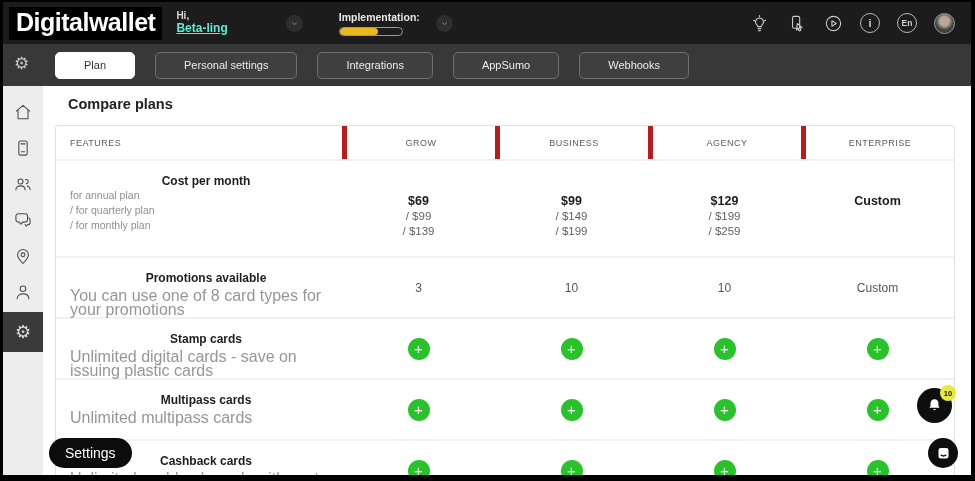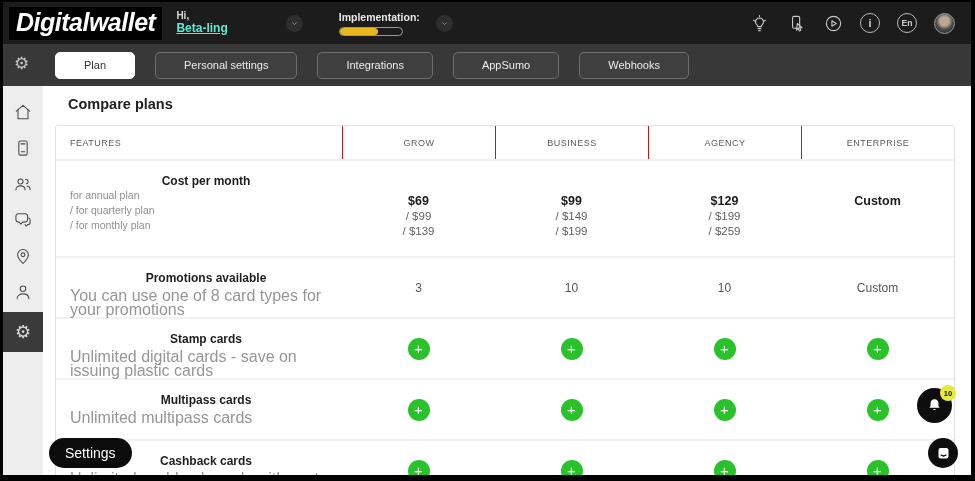--- a/index.html
+++ b/index.html
@@ -7,21 +7,21 @@
   .frame{
     position:relative; width:975px; height:481px; overflow:hidden;
     background:#fff;
     border-left:3px solid #000; border-right:4px solid #000;
     border-top:2px solid #000; border-bottom:6px solid #000;
     font-family:"Liberation Sans", sans-serif;
   }
   
   .topbar{ height:42px; background:#1c1c1c; display:flex; align-items:center; }
   .logo{ margin-left:6px; background:#000; color:#fff; font-weight:bold;
-         font-size:25px; letter-spacing:-0.5px; padding:1px 7px 3px 7px;font-style:italic; }
+         font-size:25px; letter-spacing:-0.5px; padding:1px 7px 3px 7px; }
   .greeting{ margin-left:14px; line-height:1.15; }
   .greeting .hi{ color:#d9d9d9; font-size:10px; font-weight:bold; }
   .greeting .name{ color:#5eead4; font-size:12px; font-weight:bold;text-decoration:underline; }
   .chev-circle{ width:17px; height:17px; border-radius:50%; background:#2e2e2e;
     display:flex; align-items:center; justify-content:center; border:none; cursor:pointer; }
   .chev-circle svg{ width:9px; height:9px; stroke:#a6a6a6; fill:none; stroke-width:2; }
   .chev-1{ margin-left:58px; }
   .impl{ margin-left:36px; }
   .impl-label{ color:#e8e8e8; font-size:10.5px; font-weight:bold; margin-bottom:4px; }
   .progress{ width:64px; height:9px; border:1px solid #9a9a9a; border-radius:5px; overflow:hidden; background:#1c1c1c; }
@@ -52,21 +52,21 @@
   .gear-glyph{ font-size:18px; color:#4d4d4d; line-height:1; }
   
   .main{ flex:1; padding:10px 0 0 12px; background:#fff; }
   .page-title{ margin-left:13px; font-size:14.5px; font-weight:600; color:#222; }
   .table{ margin-top:13px; width:900px; border:1px solid #e2e2e2; border-radius:3px; background:#fff; }
   .thead{ display:flex; height:33px; align-items:stretch; }
   .th{ display:flex; align-items:center; justify-content:center; font-size:9px; letter-spacing:0.5px; color:#5b5b5b; }
   .th.col-f{ justify-content:flex-start; padding-left:14px; }
   .col-f{ width:286px; flex:0 0 286px; }
   .col-v{ flex:1; }
-  .th.col-v{ border-left:1px solid #b91c1c; }
+  .th.col-v{ border-left:5px solid #b91c1c; }
   .trow{ display:flex; border-top:2px solid #f1f1f1; }
   .fcell{ width:286px; flex:0 0 286px; padding:13px 0 0 14px; }
   .ftitle{ font-size:12px; font-weight:bold; color:#1e1e1e;text-align:center; }
   .fsub{ font-size:16px; color:#969696; margin-top:4px; line-height:14px; }
   .fline{ font-size:10.5px; color:#8f8f8f; line-height:15px; }
   .fline:first-of-type{ margin-top:4px; }
   .vcell{ flex:1; display:flex; flex-direction:column; align-items:center; }
   .row-cost{ height:97px; }
   .row-cost .vcell{ padding-top:33px; }
   .vline{ font-size:11.5px; color:#5f5f5f; line-height:15px; text-align:center; }

